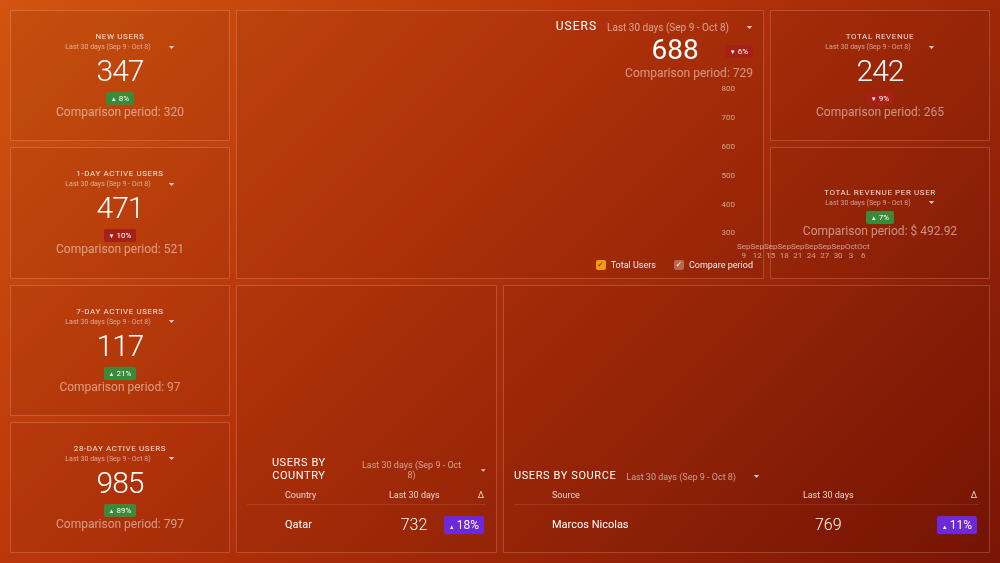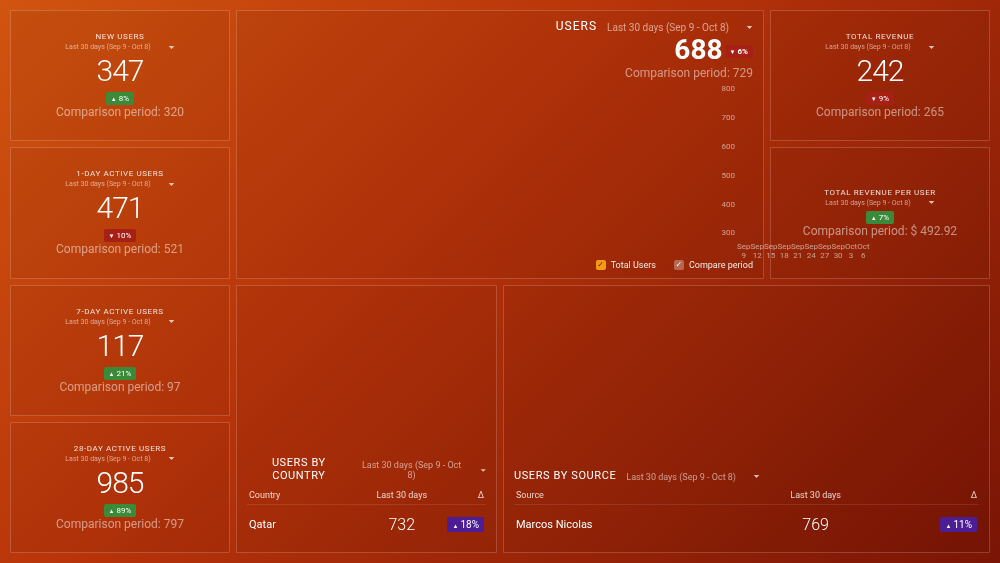--- a/index.html
+++ b/index.html
@@ -46,43 +46,43 @@
   .c3 { grid-column: 1; grid-row: 3; }
   .c4 { grid-column: 1; grid-row: 4; }
   .r1 { grid-column: 4; grid-row: 1; }
   .r2 { grid-column: 4; grid-row: 2; }
   .main-chart { grid-column: 2 / span 2; grid-row: 1 / span 2; align-items: flex-end; }
   .tbl1 { grid-column: 2; grid-row: 3 / span 2; align-items: stretch; justify-content: flex-end; }
   .tbl2 { grid-column: 3 / span 2; grid-row: 3 / span 2; align-items: stretch; justify-content: flex-end; }
 
   .chart-header { display:flex; align-items:center; justify-content:center; gap:10px; }
   .chart-title { font-size:12px; letter-spacing:1px; }
-  .chart-big { font-size: 28px; font-weight: 700; text-align:center; display:flex; align-items:center; justify-content:center; gap:2px; }
+  .chart-big { font-size: 28px; font-weight: 400; text-align:center; display:flex; align-items:center; justify-content:center; gap:26px; }
   .chart-area { flex:1; position:relative; margin: 4px 16px 0 30px; }
   .y-axis { position:absolute; left:-28px; top:0; bottom:18px; width:26px; display:flex; flex-direction:column; justify-content:space-between; }
   .y-axis span { font-size:8px; color:rgba(255,255,255,0.55); text-align:right; }
   .grid-lines { position:absolute; left:0; right:0; top:0; bottom:18px; }
   .grid-lines div { position:absolute; left:0; right:0; border-top:1px solid rgba(255,255,255,0.1); }
   .x-axis { position:absolute; left:0; right:0; bottom:0; height:14px; display:flex; justify-content:space-between; }
   .x-axis span { font-size:8px; color:rgba(255,255,255,0.55); }
   svg.plot { position:absolute; left:0; right:0; top:0; bottom:18px; width:100%; height:calc(100% - 18px); }
   .legend { display:flex; justify-content:center; gap:18px; font-size:9px; margin-top:4px; color: rgba(255,255,255,0.9); }
   .legend-item { display:inline-flex; align-items:center; gap:5px; }
   .chk { width:10px; height:10px; border-radius:2px; display:inline-flex; align-items:center; justify-content:center; font-size:8px; }
   .chk.orange { background:#f39c12; color:#5a2400; }
   .chk.white { background: rgba(255,255,255,0.3); color:#fff; }
 
   .tbl-head { display:flex; align-items:center; gap:10px; margin-bottom:4px;text-align:center; }
   .tbl-title { font-size:11px; letter-spacing:0.6px; }
   .tbl-cols { display:flex; font-size:9px; color:rgba(255,255,255,0.8); border-bottom:1px solid rgba(255,255,255,0.1); padding: 4px 2px; }
   .tbl-row { display:flex; align-items:center; font-size:11px; padding: 10px 2px; }
-  .col-a { flex: 2; text-align:left; }
+  .col-a { flex: 2; text-align:left;margin-left:36px; }
   .col-b { flex: 1.2; text-align:center; font-size:16px; font-weight:300; }
   .col-c { flex: 0.8; text-align:right; }
-  .mini-badge { font-size: 10px; padding: 2px 5px; border-radius: 2px; display:inline-flex; align-items:center; gap:2px; background:#4c1d95; }
+  .mini-badge { font-size: 12px; padding: 2px 5px; border-radius: 2px; display:inline-flex; align-items:center; gap:2px; background:#6d28d9; }
 
   .chev { fill: rgba(255,255,255,0.7); }
   .arrow-up::before { content:"▲"; font-size:6px; }
   .arrow-down::before { content:"▼"; font-size:6px; }
 </style>
 </head>
 <body>
 
 <div class="grid">
 

